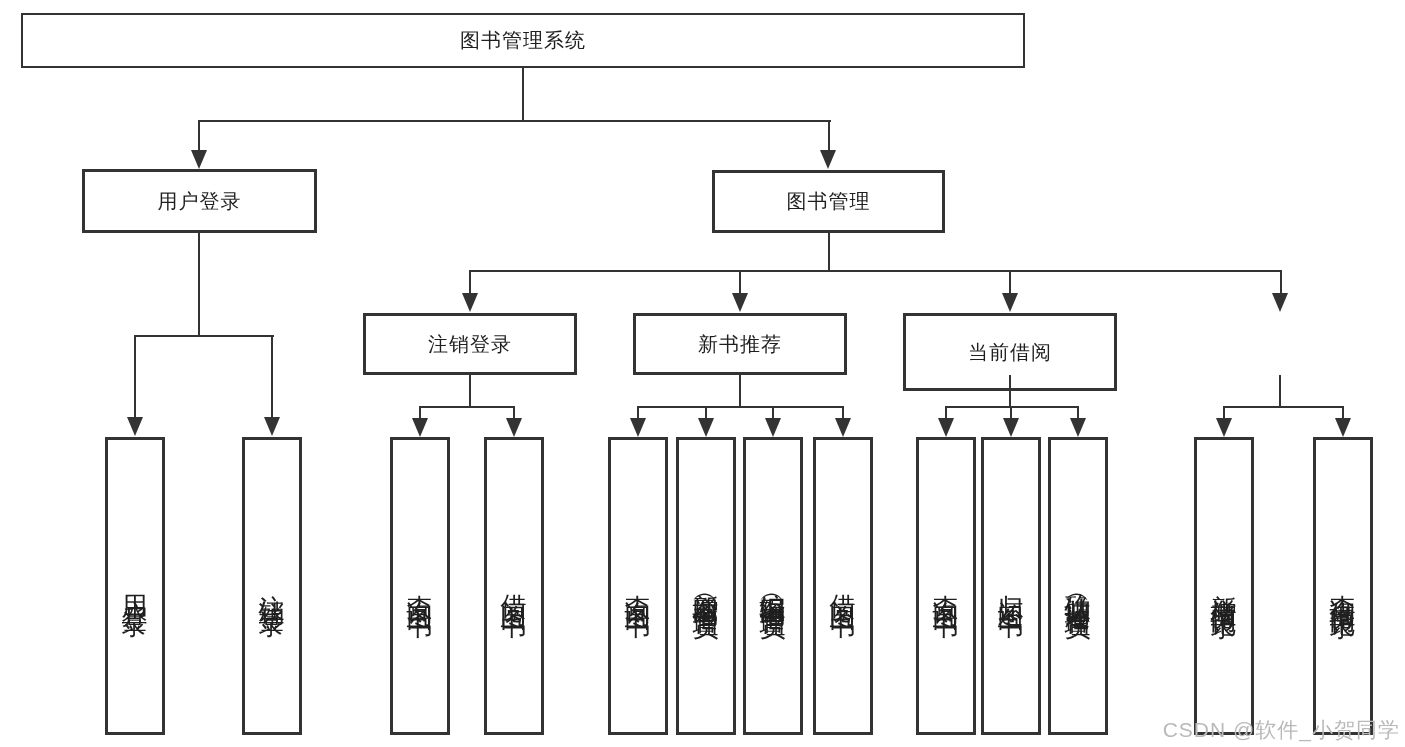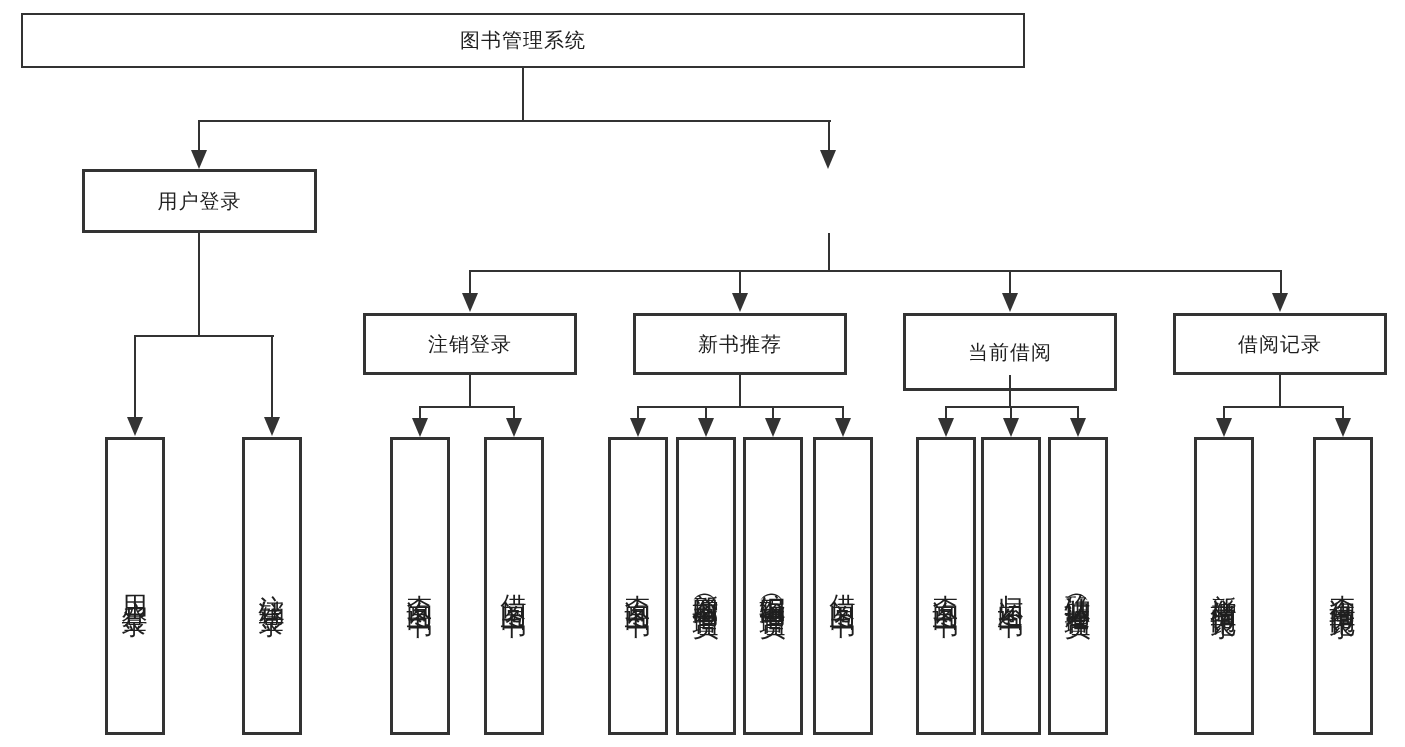--- a/index.html
+++ b/index.html
@@ -83,20 +83,23 @@
 
   <div class="vline" style="left:522px;top:68px;height:52px"></div>
   <div class="hline" style="left:198px;top:120px;width:633px"></div>
   <div class="vline" style="left:198px;top:120px;height:30px"></div>
   <div class="arrow" style="left:191px;top:150px"></div>
   <div class="vline" style="left:828px;top:120px;height:30px"></div>
   <div class="arrow" style="left:820px;top:150px"></div>
 
   <div class="box" style="left:82px;top:169px;width:235px;height:64px">
     <span class="hlabel">用户登录</span>
+  </div>
+  <div class="box" style="left:712px;top:170px;width:233px;height:63px">
+    <span class="hlabel">图书管理</span>
   </div>
 
   <div class="vline" style="left:198px;top:233px;height:104px"></div>
   <div class="hline" style="left:134px;top:335px;width:140px"></div>
   <div class="vline" style="left:134px;top:335px;height:82px"></div>
   <div class="arrow" style="left:127px;top:417px"></div>
   <div class="vline" style="left:271px;top:335px;height:82px"></div>
   <div class="arrow" style="left:264px;top:417px"></div>
 
   <div class="vline" style="left:828px;top:233px;height:38px"></div>
@@ -112,23 +115,20 @@
 
   <div class="box" style="left:363px;top:313px;width:214px;height:62px">
     <span class="hlabel">注销登录</span>
   </div>
   <div class="box" style="left:633px;top:313px;width:214px;height:62px">
     <span class="hlabel">新书推荐</span>
   </div>
   <div class="box" style="left:903px;top:313px;width:214px;height:78px">
     <span class="hlabel">当前借阅</span>
   </div>
-  <div class="box" style="left:1173px;top:313px;width:214px;height:62px">
-    <span class="hlabel">借阅记录</span>
-  </div>
 
   <div class="vline" style="left:469px;top:375px;height:33px"></div>
   <div class="hline" style="left:419px;top:406px;width:96px"></div>
   <div class="vline" style="left:419px;top:406px;height:13px"></div>
   <div class="arrow" style="left:412px;top:418px"></div>
   <div class="vline" style="left:513px;top:406px;height:13px"></div>
   <div class="arrow" style="left:506px;top:418px"></div>
 
   <div class="vline" style="left:739px;top:375px;height:33px"></div>
   <div class="hline" style="left:637px;top:406px;width:207px"></div>
@@ -194,14 +194,15 @@
     <span class="vlabel vt9">确认归还（管理员）</span>
   </div>
 
   <div class="vbox" style="left:1194px;top:437px;width:60px;height:298px">
     <span class="vlabel vt6">新增借阅记录</span>
   </div>
   <div class="vbox" style="left:1313px;top:437px;width:60px;height:298px">
     <span class="vlabel vt6">查询借阅记录</span>
   </div>
 
+  <div class="watermark">CSDN @软件_小贺同学</div>
 
 </div>
 
 </body></html>

